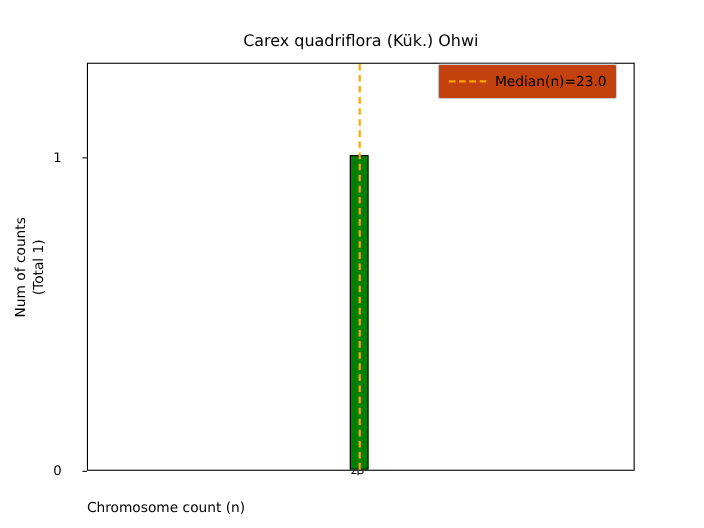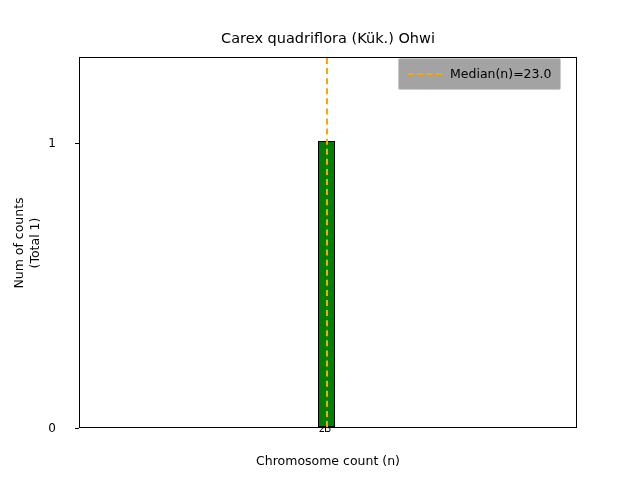--- a/index.html
+++ b/index.html
@@ -102,21 +102,21 @@
     line-height: 14px;
     color: #000000;
   }
 
   
   #xlabel {
     position: absolute;
     left: 79px;
     top: 453px;
     width: 498px;
-    text-align: center;
+    text-align: left;
     font-size: 12.5px;
     line-height: 15px;
     color: #000000;
     white-space: nowrap;
   }
   #ylabel-wrap {
     position: absolute;
     left: 0px;
     top: 57px;
     width: 54px;
@@ -136,21 +136,21 @@
   }
   #ylabel .line1 { display: block; }
   #ylabel .line2 { display: block; }
 
   
   #legend {
     position: absolute;
     left: 398px;
     top: 58px;
     box-sizing: border-box;
-    background: #a3a3a3;
+    background: #c2410c;
     border: 1px solid #cccccc;
     border-radius: 2px;
     padding: 6px 9px 7px 9px;
     display: flex;
     align-items: flex-start;
     gap: 8px;
   }
   #legend-handle {
     width: 34px;
     height: 0;

